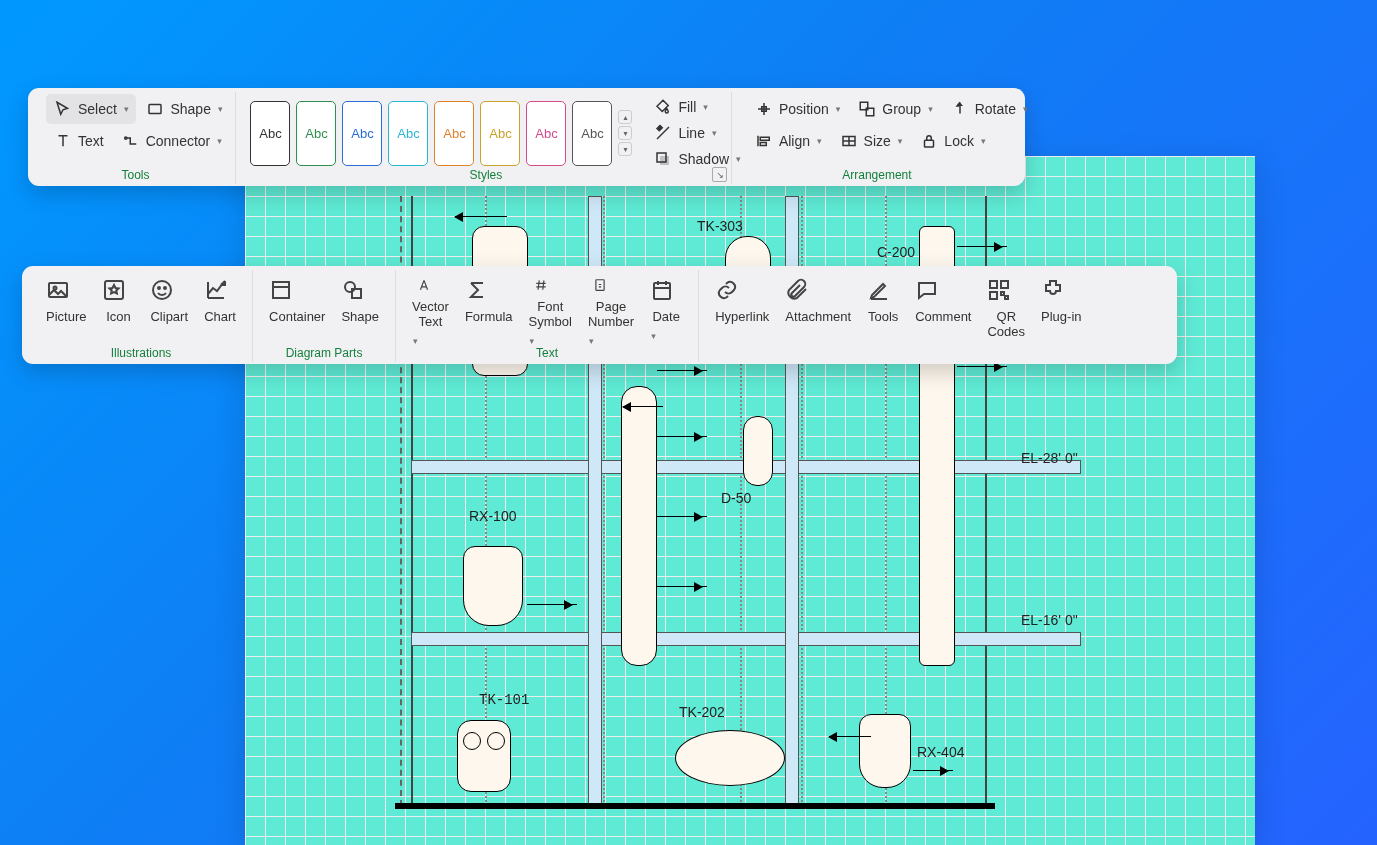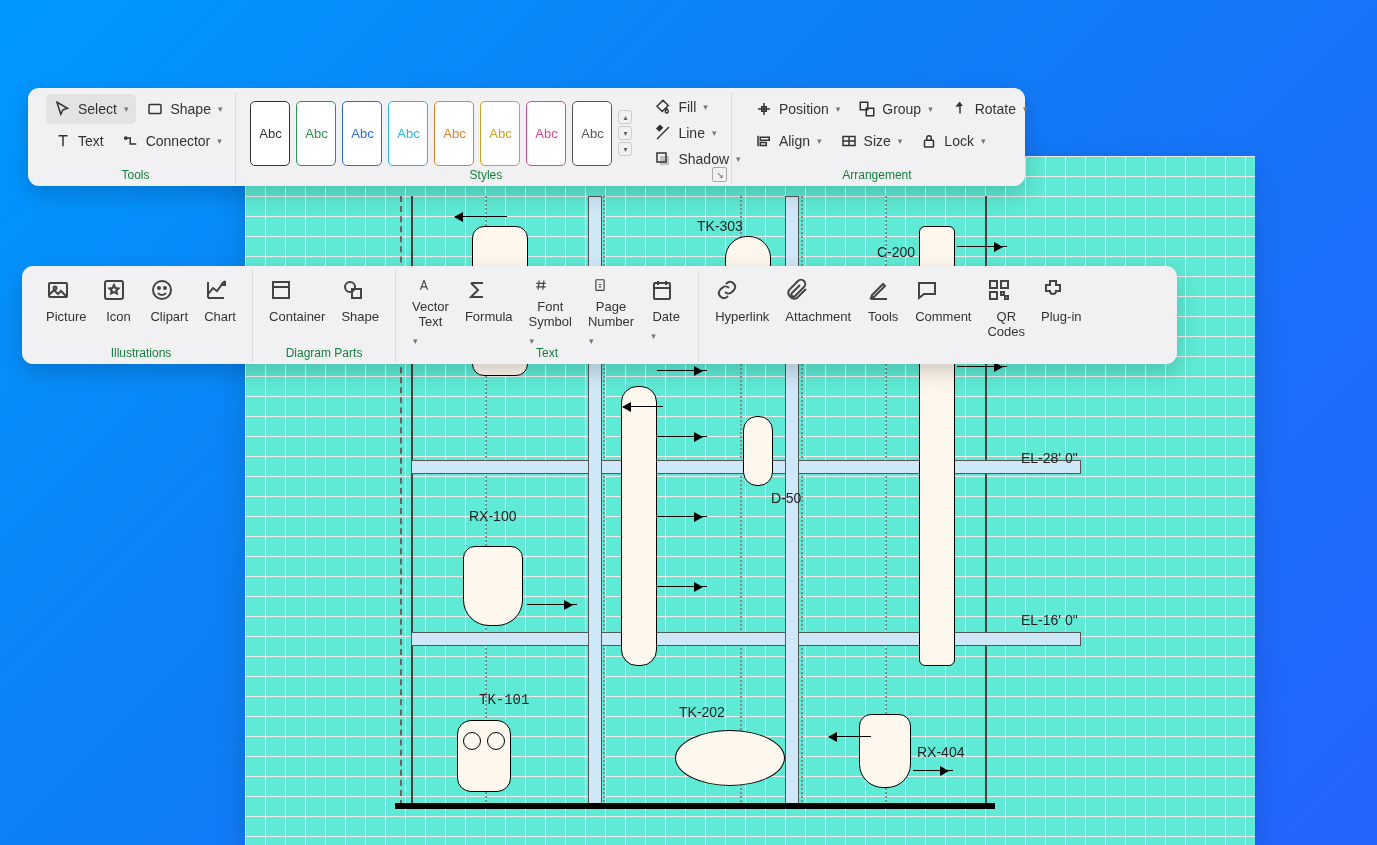--- a/index.html
+++ b/index.html
@@ -98,21 +98,21 @@
     <div class="arrow" style="left:282px;top:448px;width:50px;"></div>
     <div class="arrow" style="left:712px;top:90px;width:50px;"></div>
     <div class="arrow" style="left:712px;top:140px;width:50px;"></div>
     <div class="arrow" style="left:712px;top:210px;width:50px;"></div>
     <div class="arrow lft" style="left:584px;top:580px;width:42px;"></div>
     <div class="arrow" style="left:668px;top:614px;width:40px;"></div>
     <div class="arrow lft" style="left:210px;top:60px;width:52px;"></div>
 
     <div class="diagram-label" style="left:452px;top:62px;">TK-303</div>
     <div class="diagram-label" style="left:632px;top:88px;">C-200</div>
-    <div class="diagram-label" style="left:526px;top:334px;">D-50</div>
+    <div class="diagram-label" style="left:476px;top:334px;">D-50</div>
     <div class="diagram-label" style="left:224px;top:352px;">RX-100</div>
     <div class="diagram-label" style="left:234px;top:536px;font-family:Liberation Mono, monospace;">TK-101</div>
     <div class="diagram-label" style="left:434px;top:548px;">TK-202</div>
     <div class="diagram-label" style="left:672px;top:588px;">RX-404</div>
     <div class="diagram-label" style="left:776px;top:294px;">EL-28' 0"</div>
     <div class="diagram-label" style="left:776px;top:456px;">EL-16' 0"</div>
   </div>
 </div>
 
 <div class="ribbon" style="left:28px;top:88px;">

